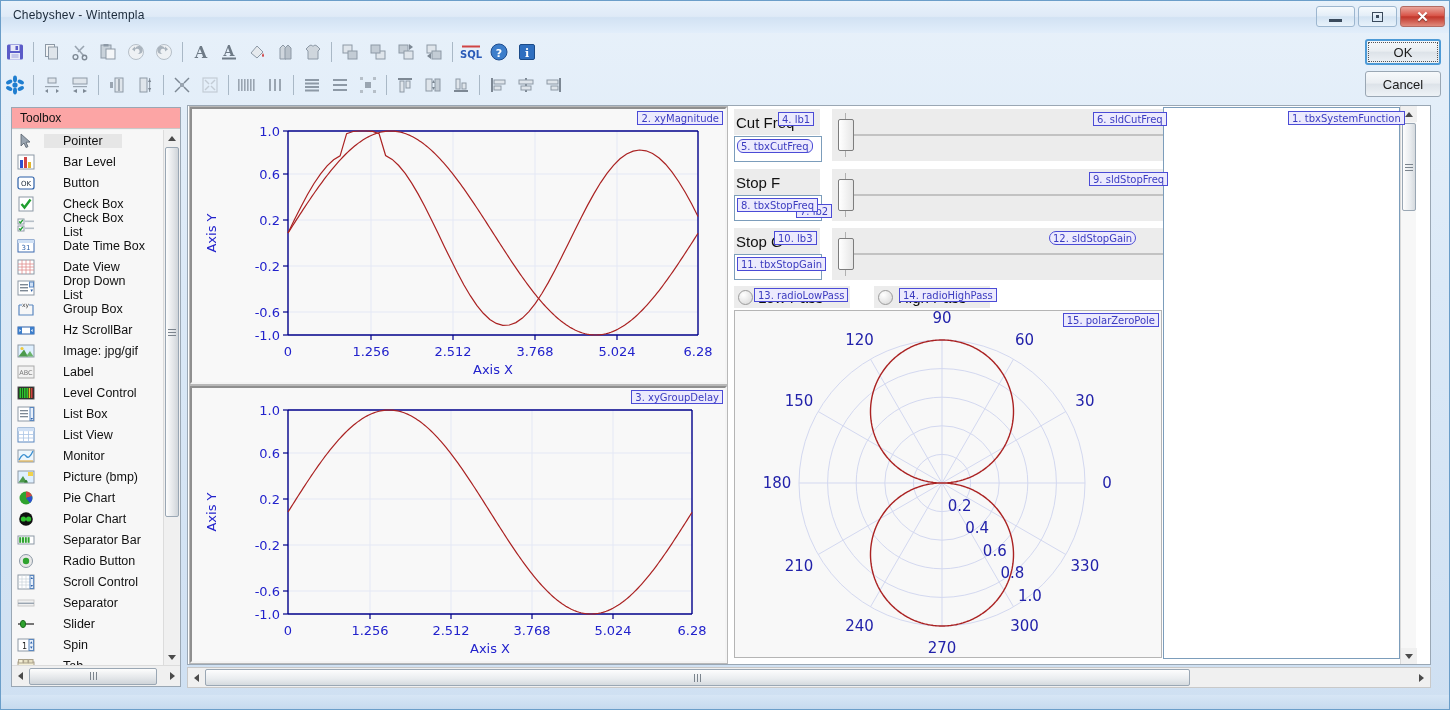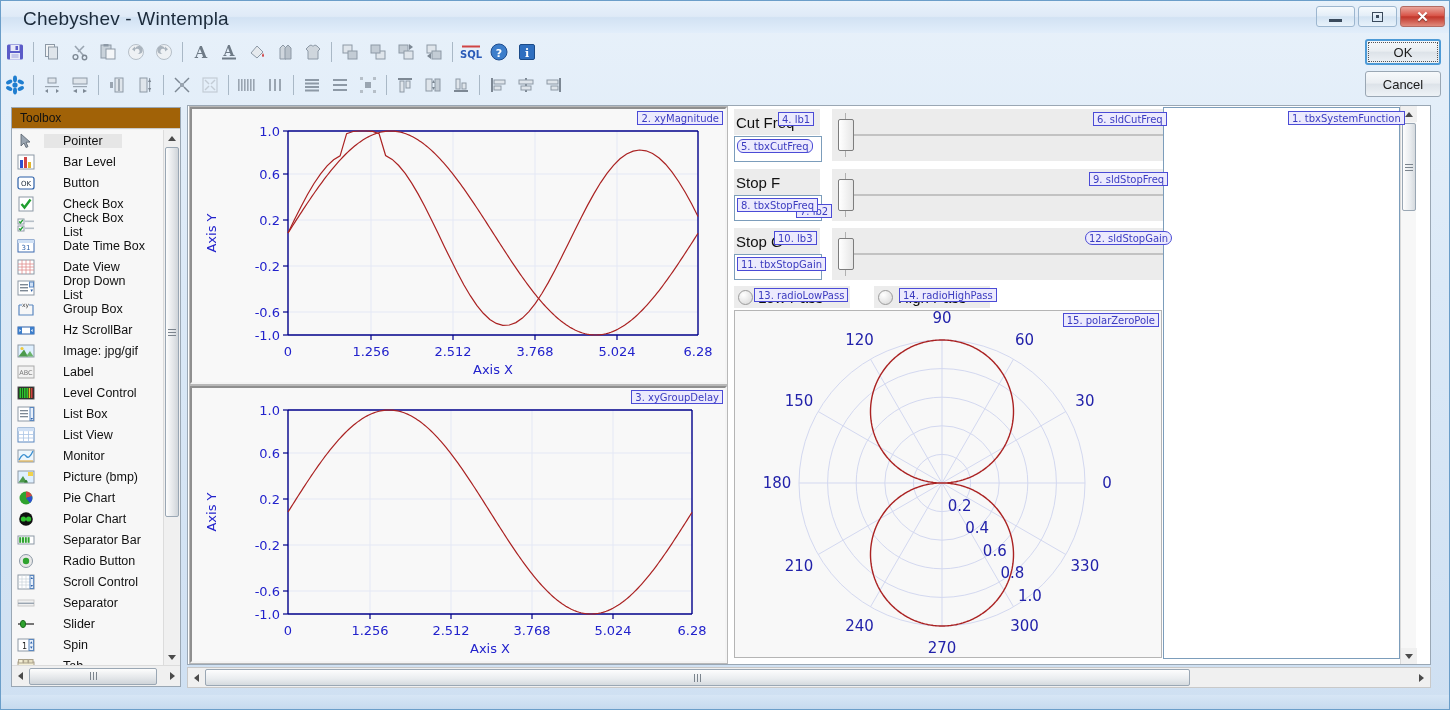--- a/index.html
+++ b/index.html
@@ -17,22 +17,22 @@
     background:linear-gradient(to bottom,#e8f1fa 0%,#dbe9f7 40%,#cfe0f2 100%);
     border:1px solid #6b9ec9;
   }
 
   
   #titlebar {
     position:absolute; left:0; top:0; width:1448px; height:32px;
     background:linear-gradient(to bottom,#e9f2fb 0%,#dfeaf7 48%,#d2e2f3 52%,#e2eefb 100%);
   }
   #title-text {
-    position:absolute; left:22px; top:7px;
-    font-size:19px; color:#1b2a3a; letter-spacing:.2px;
+    position:absolute; left:12px; top:7px;
+    font-size:12px; color:#1b2a3a; letter-spacing:.2px;
   }
   .wbtn {
     position:absolute; top:5px; width:39px; height:21px;
     border:1px solid #9cb6cf; border-radius:3px;
     background:linear-gradient(to bottom,#f6fafd 0%,#e4eef8 45%,#d3e3f2 52%,#e8f2fb 100%);
     display:flex; align-items:center; justify-content:center;
     cursor:default;
   }
   #btn-min { left:1315px; }
   #btn-max { left:1357px; }
@@ -72,21 +72,21 @@
   #cancel-button { top:70px; }
 
   
   #toolbox {
     position:absolute; left:10px; top:106px; width:170px; height:580px;
     background:#f2f2f2; border:1px solid #9aa7b4;
   }
   #toolbox-header {
     height:21px; line-height:21px; padding-left:8px;
     font-size:12px; color:#111;
-    background:#a16207; border-bottom:1px solid #c9c9c9;
+    background:#fca5a5; border-bottom:1px solid #c9c9c9;
   }
   #toolbox-list {
     position:absolute; left:0; top:22px; width:152px; height:535px;
     overflow:hidden; background:#f7f7f7;
   }
   .tbitem {
     height:21px; display:flex; align-items:center; padding-left:4px;
     font-size:12.5px; color:#111; cursor:default;
   }
   .tbitem.sel .tblabel { background:#e6e6e6; }
@@ -1042,21 +1042,21 @@
       <div class="tag" style="left:901px; top:66px;">9. sldStopFreq</div>
 
       <div class="slider-ctl" style="left:644px; top:122px; width:432px; height:52px;">
         <div class="sl-track"></div>
         <div class="sl-tickT"></div>
         <div class="sl-tickB"></div>
         <div class="sl-tickTR"></div>
         <div class="sl-tickBR"></div>
         <div class="sl-thumb"></div>
       </div>
-      <div class="tag" style="left:897px; top:125px;border-radius:7px;">12. sldStopGain</div>
+      <div class="tag" style="left:861px; top:125px;border-radius:7px;">12. sldStopGain</div>
 
       <div class="radio-ctl" style="left:546px; top:180px; width:116px; height:22px;">
         <span class="radio-dot"></span>
         <span>Low Pass</span>
       </div>
       <div class="tag" style="left:566px; top:182px;">13. radioLowPass</div>
 
       <div class="radio-ctl" style="left:686px; top:180px; width:116px; height:22px;">
         <span class="radio-dot"></span>
         <span>High Pass</span>

